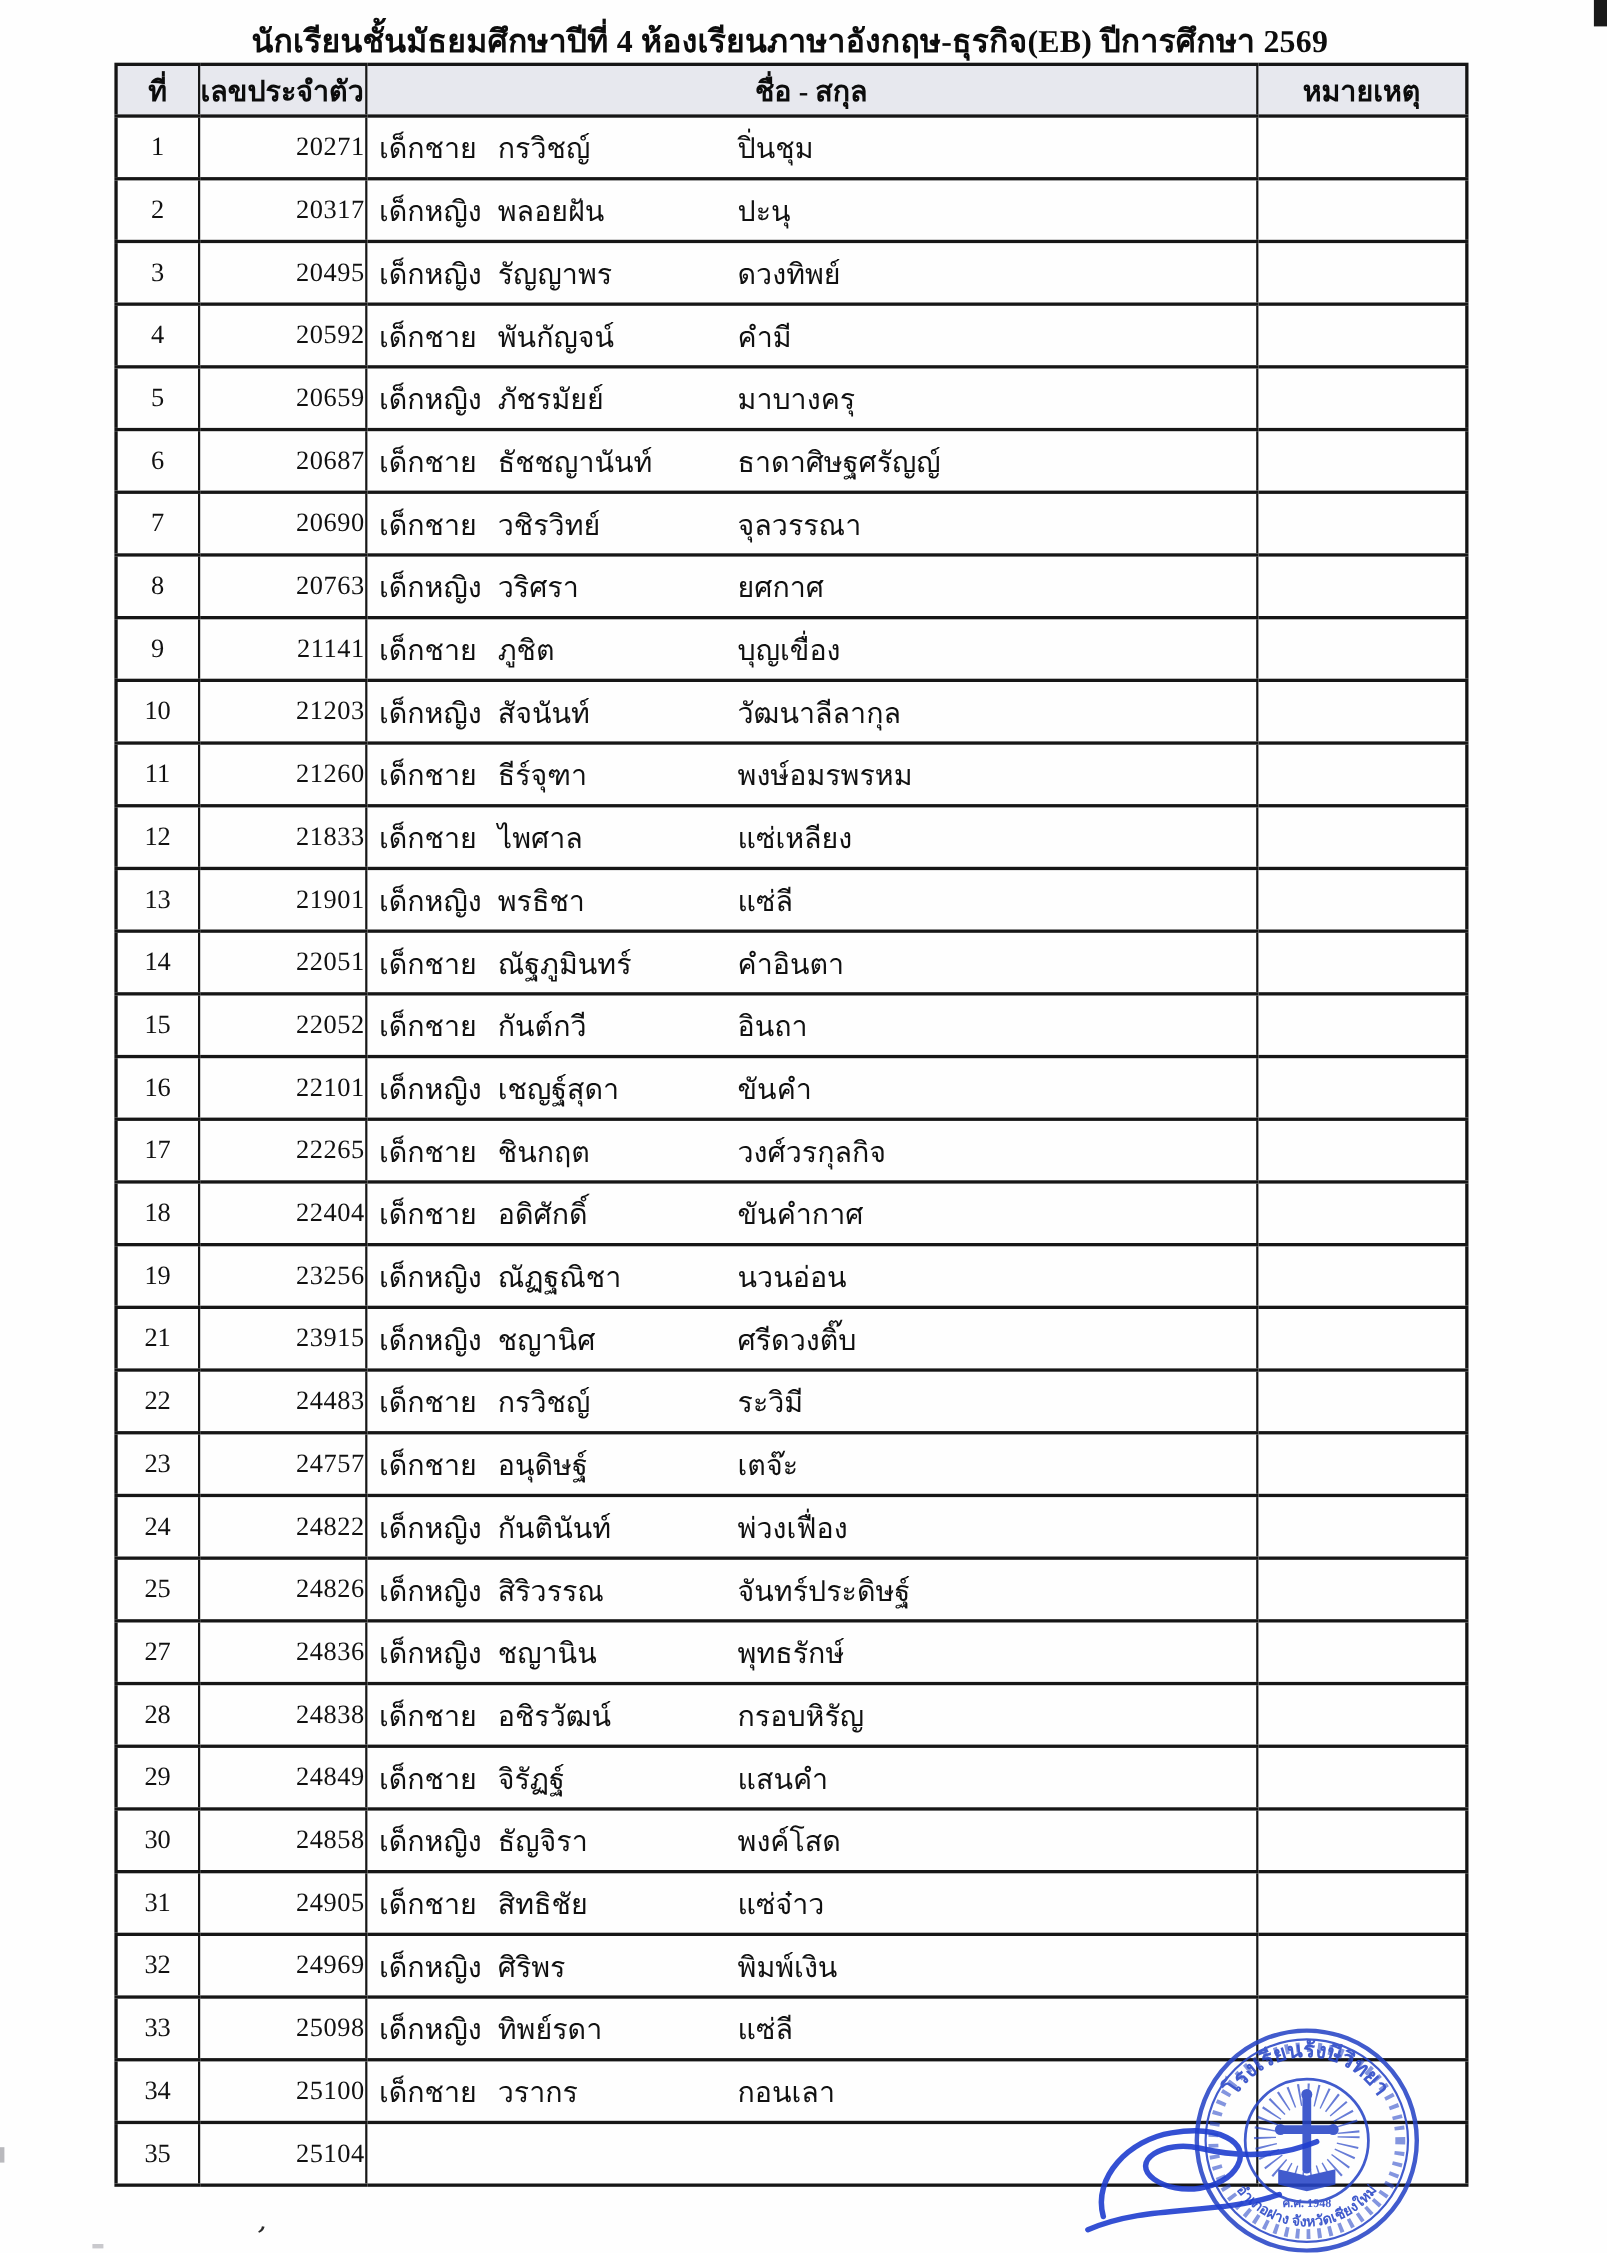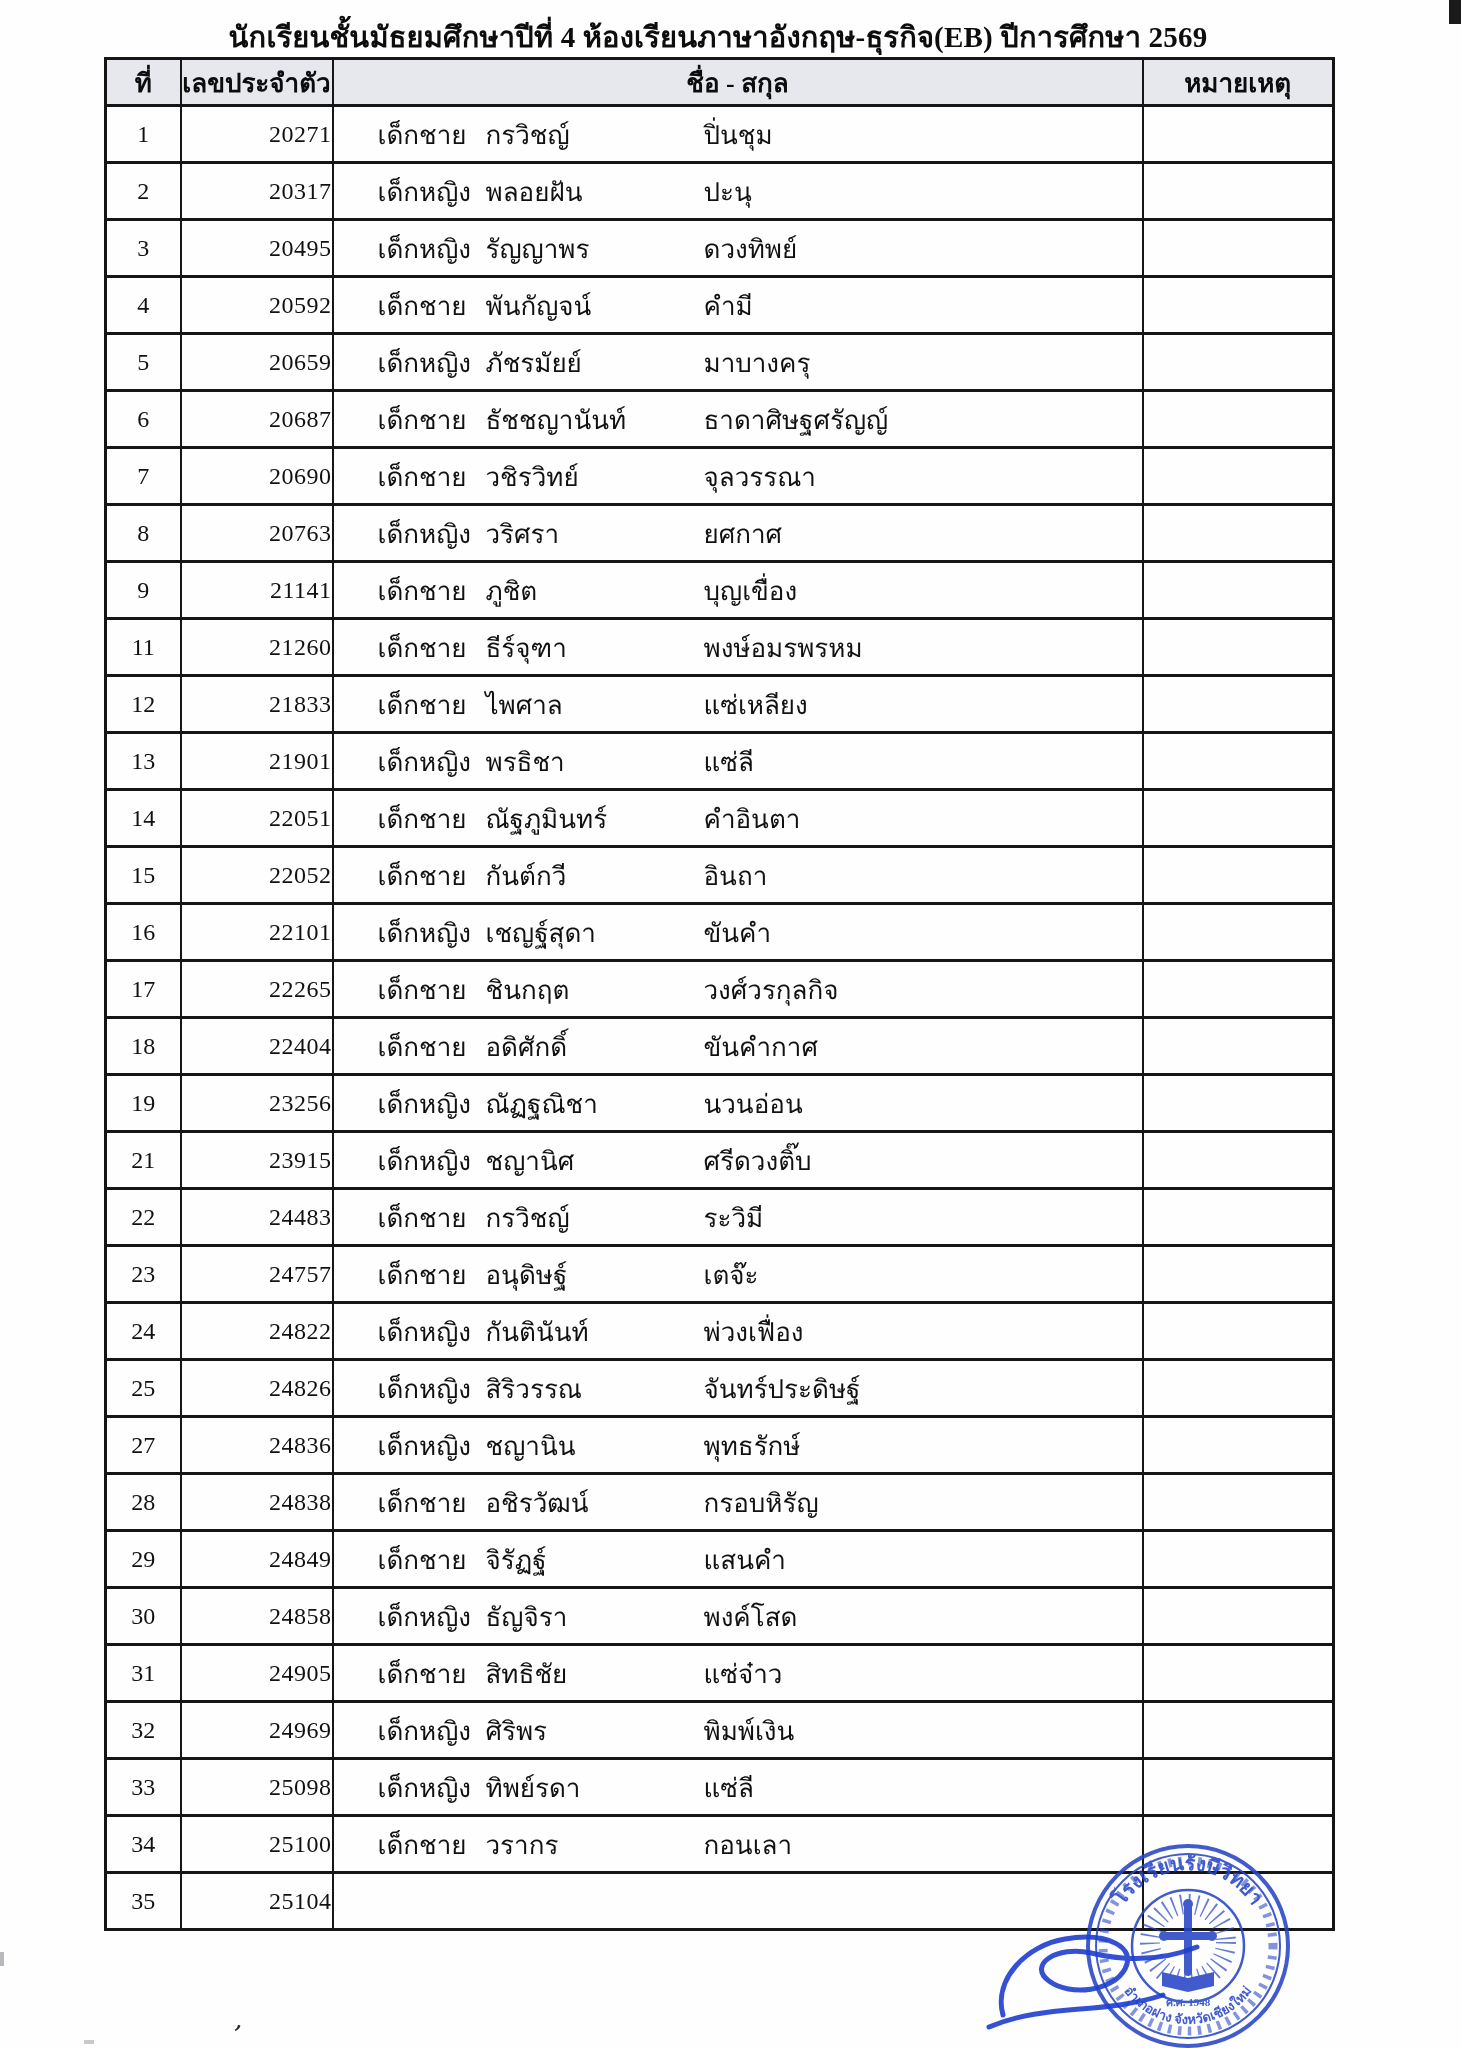--- a/index.html
+++ b/index.html
@@ -36,21 +36,21 @@
     padding:0;vertical-align:middle;
   }
   table.roster thead th{
     height:44px;background:#e7e8ee;
     font-size:26px;font-weight:bold;text-align:center;color:#0c0c0c;
   }
   table.roster tbody td{height:54px;background:transparent;}
   td.cell-no{text-align:center;font-size:24px;}
   td.cell-id{text-align:right;font-size:24px;letter-spacing:.5px;}
   td.cell-name{font-size:26px;}
-  .name-wrap{display:flex;align-items:center;padding-left:0;margin-left:44px;}
+  .name-wrap{display:flex;align-items:center;padding-left:11px;}
   .name-prefix{width:108px;flex:0 0 auto;}
   .name-given{width:218px;flex:0 0 auto;}
   .name-surname{flex:1 1 auto;}
   td.cell-remark{font-size:24px;}
 
   
   .stamp{
     position:absolute;left:1075px;top:1833px;width:226px;height:226px;
     opacity:.88;pointer-events:none;
   }
@@ -199,20 +199,32 @@
       <td class="cell-name">
         <span class="name-wrap">
           <span class="name-prefix">เด็กชาย</span>
           <span class="name-given">ภูชิต</span>
           <span class="name-surname">บุญเขื่อง</span>
         </span>
       </td>
       <td class="cell-remark"></td>
     </tr>
 
+    <tr>
+      <td class="cell-no">10</td>
+      <td class="cell-id">21203</td>
+      <td class="cell-name">
+        <span class="name-wrap">
+          <span class="name-prefix">เด็กหญิง</span>
+          <span class="name-given">สัจนันท์</span>
+          <span class="name-surname">วัฒนาลีลากุล</span>
+        </span>
+      </td>
+      <td class="cell-remark"></td>
+    </tr>
 
     <tr>
       <td class="cell-no">11</td>
       <td class="cell-id">21260</td>
       <td class="cell-name">
         <span class="name-wrap">
           <span class="name-prefix">เด็กชาย</span>
           <span class="name-given">ธีร์จุฑา</span>
           <span class="name-surname">พงษ์อมรพรหม</span>
         </span>

